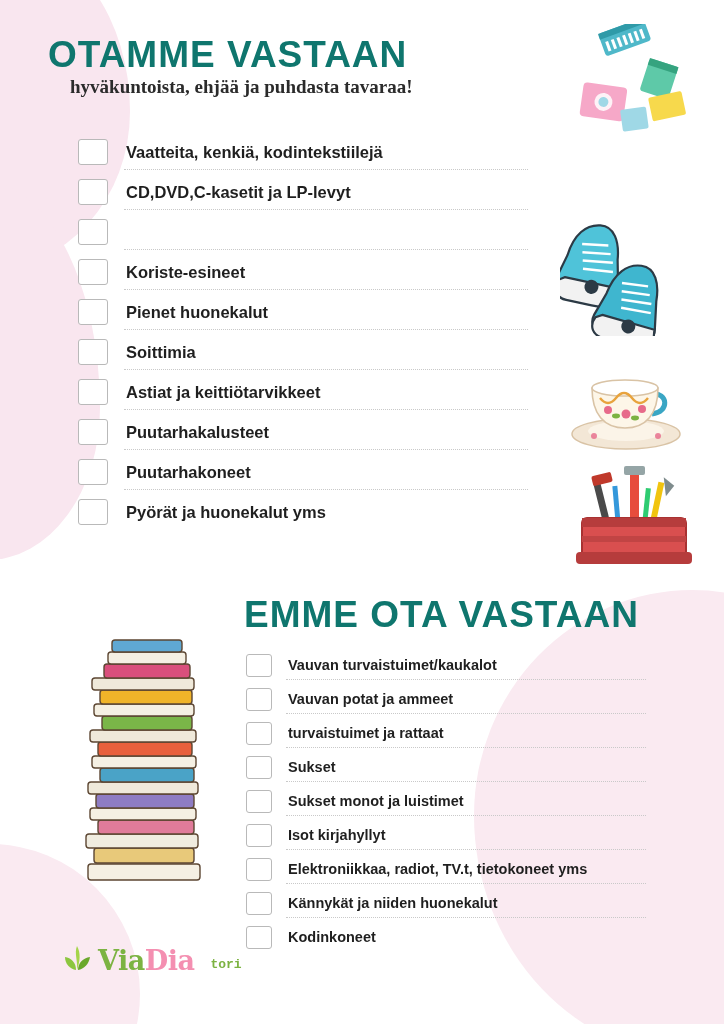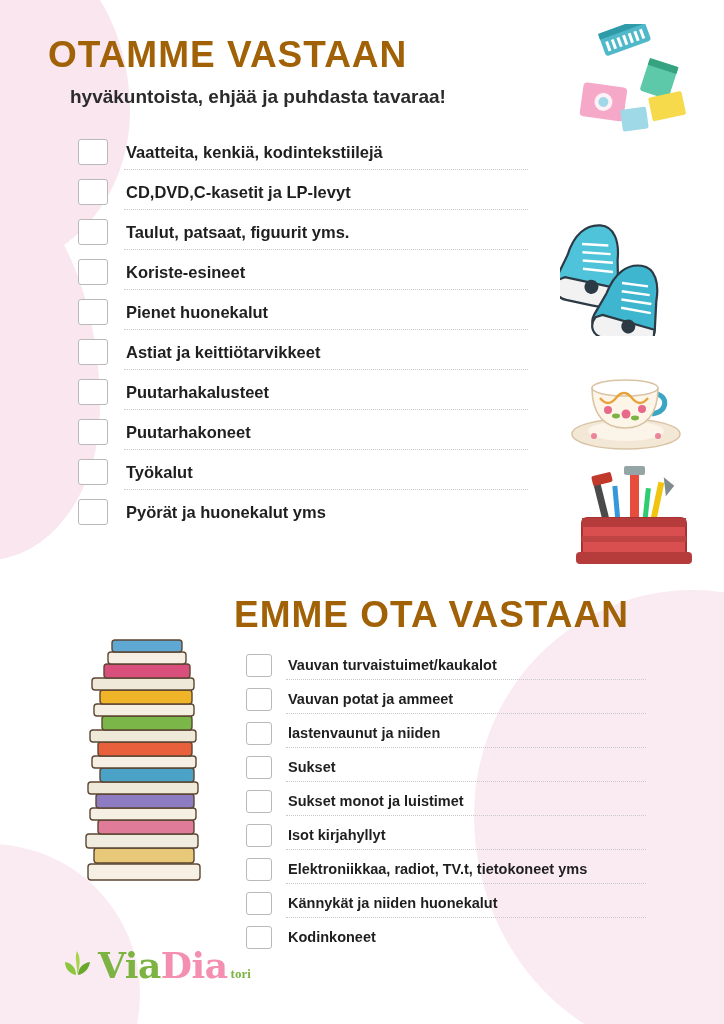--- a/index.html
+++ b/index.html
@@ -58,34 +58,35 @@
   }
 
   .content { position: relative; z-index: 2; }
 
   
   .title-main {
     position: absolute;
     font-size: 37px;
     font-weight: bold;
     letter-spacing: 1px;
-    color: #a16207;
+    color: #0f766e;
     white-space: nowrap;
   }
   #title-accept { left: 48px; top: 34px; }
-  #title-reject { left: 234px; top: 594px; }
+  #title-reject { left: 244px; top: 594px; }
 
   .subtitle {
     position: absolute;
     left: 70px;
-    top: 86px;
+    top: 76px;
     font-size: 19px;
     font-weight: bold;
     color: #2b2b2b;
     white-space: nowrap;
+    font-family: Liberation Serif, serif;
   }
 
   
   .checklist { position: absolute; text-align: right; }
   #list-accept { left: 78px; top: 132px; width: 450px; }
   #list-reject { left: 246px; top: 648px; width: 400px; }
 
   .check-row {
     display: flex;
     align-items: center;
@@ -129,32 +130,32 @@
   #logo {
     position: absolute;
     left: 62px;
     top: 944px;
     display: flex;
     align-items: center;
   }
   .logo-leaf { margin-right: 6px; }
   .logo-text {
     font-family: "DejaVu Serif", serif;
-    font-size: 36px;
+    font-size: 27px;
     font-weight: bold;
     letter-spacing: -0.5px;
   }
   .logo-via { color: #7cb342; }
   .logo-dia { color: #f48fb1; }
   .logo-tori {
-    font-family: Liberation Serif, serif;
+    font-family: Liberation Mono, monospace;
     font-size: 13px;
     color: #7cb342;
     font-weight: bold;
-    margin-left: 3px;
+    margin-left: 16px;
     align-self: flex-end;
     padding-bottom: 4px;
   }
 
   
   .illus { position: absolute; z-index: 1; }
   #illus-recycle { left: 576px; top: 24px; }
   #illus-shoes   { left: 560px; top: 196px; }
   #illus-cup     { left: 566px; top: 366px; }
   #illus-tools   { left: 570px; top: 460px; }
@@ -182,75 +183,74 @@
         <div class="row-label">Vaatteita, kenkiä, kodintekstiilejä</div>
         <div class="dotted"></div>
       </div>
       <div class="check-row">
         <div class="checkbox"></div>
         <div class="row-label">CD,DVD,C-kasetit ja LP-levyt</div>
         <div class="dotted"></div>
       </div>
       <div class="check-row">
         <div class="checkbox"></div>
-        <div class="row-label">Taulut, patsaat, figuurit yms.</div>
         <div class="dotted"></div>
       </div>
       <div class="check-row">
         <div class="checkbox"></div>
         <div class="row-label">Koriste-esineet</div>
         <div class="dotted"></div>
       </div>
       <div class="check-row">
         <div class="checkbox"></div>
         <div class="row-label">Pienet huonekalut</div>
         <div class="dotted"></div>
       </div>
       <div class="check-row">
         <div class="checkbox"></div>
+        <div class="row-label">Soittimia</div>
+        <div class="dotted"></div>
+      </div>
+      <div class="check-row">
+        <div class="checkbox"></div>
         <div class="row-label">Astiat ja keittiötarvikkeet</div>
         <div class="dotted"></div>
       </div>
       <div class="check-row">
         <div class="checkbox"></div>
         <div class="row-label">Puutarhakalusteet</div>
         <div class="dotted"></div>
       </div>
       <div class="check-row">
         <div class="checkbox"></div>
         <div class="row-label">Puutarhakoneet</div>
         <div class="dotted"></div>
       </div>
       <div class="check-row">
         <div class="checkbox"></div>
-        <div class="row-label">Työkalut</div>
-        <div class="dotted"></div>
-      </div>
-      <div class="check-row">
-        <div class="checkbox"></div>
         <div class="row-label">Pyörät ja huonekalut yms</div>
       </div>
     </div>
 
     <div class="title-main" id="title-reject">EMME OTA VASTAAN</div>
 
     <div class="checklist" id="list-reject">
       <div class="check-row">
         <div class="checkbox"></div>
         <div class="row-label">Vauvan turvaistuimet/kaukalot</div>
         <div class="dotted"></div>
       </div>
       <div class="check-row">
         <div class="checkbox"></div>
         <div class="row-label">Vauvan potat ja ammeet</div>
         <div class="dotted"></div>
       </div>
       <div class="check-row">
         <div class="checkbox"></div>
-        <div class="row-label">lastenvaunut ja niiden</div>
+        <div class="row-label">turvaistuimet ja rattaat</div>
         <div class="dotted"></div>
       </div>
       <div class="check-row">
         <div class="checkbox"></div>
         <div class="row-label">Sukset</div>
         <div class="dotted"></div>
       </div>
       <div class="check-row">
         <div class="checkbox"></div>
         <div class="row-label">Sukset monot ja luistimet</div>

